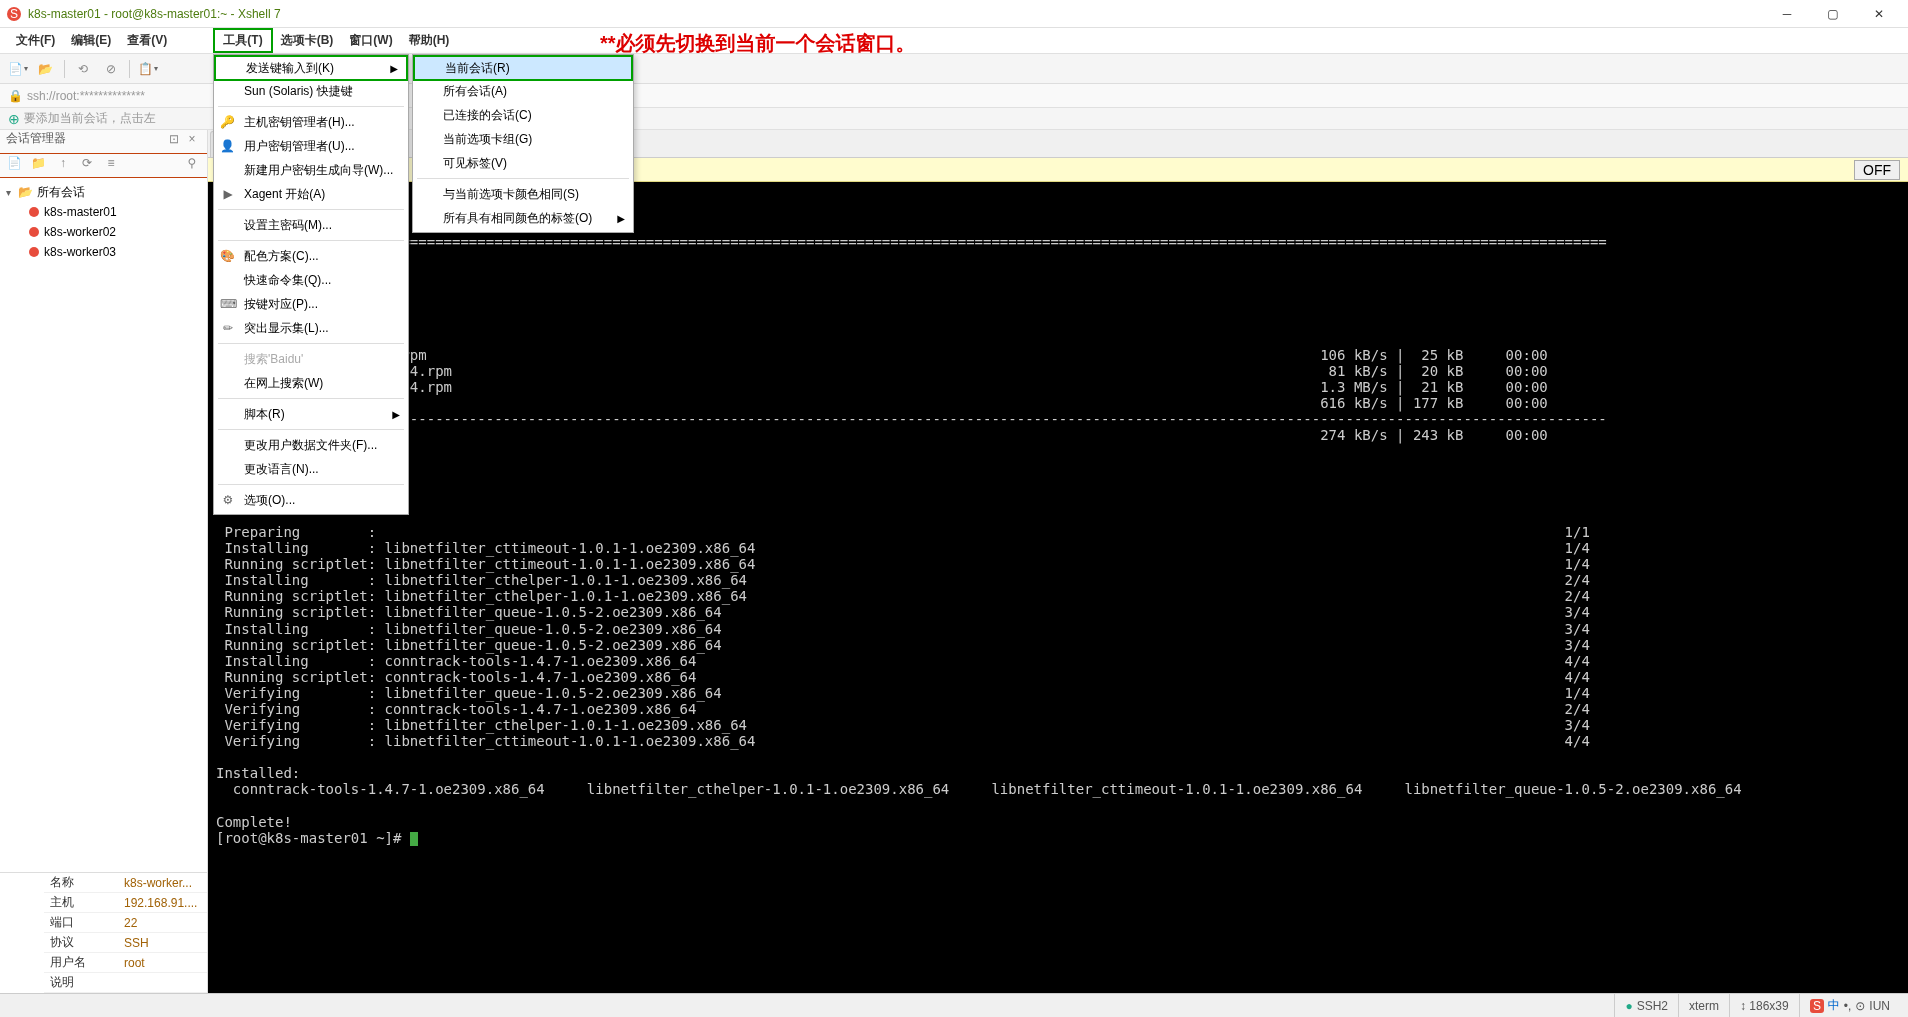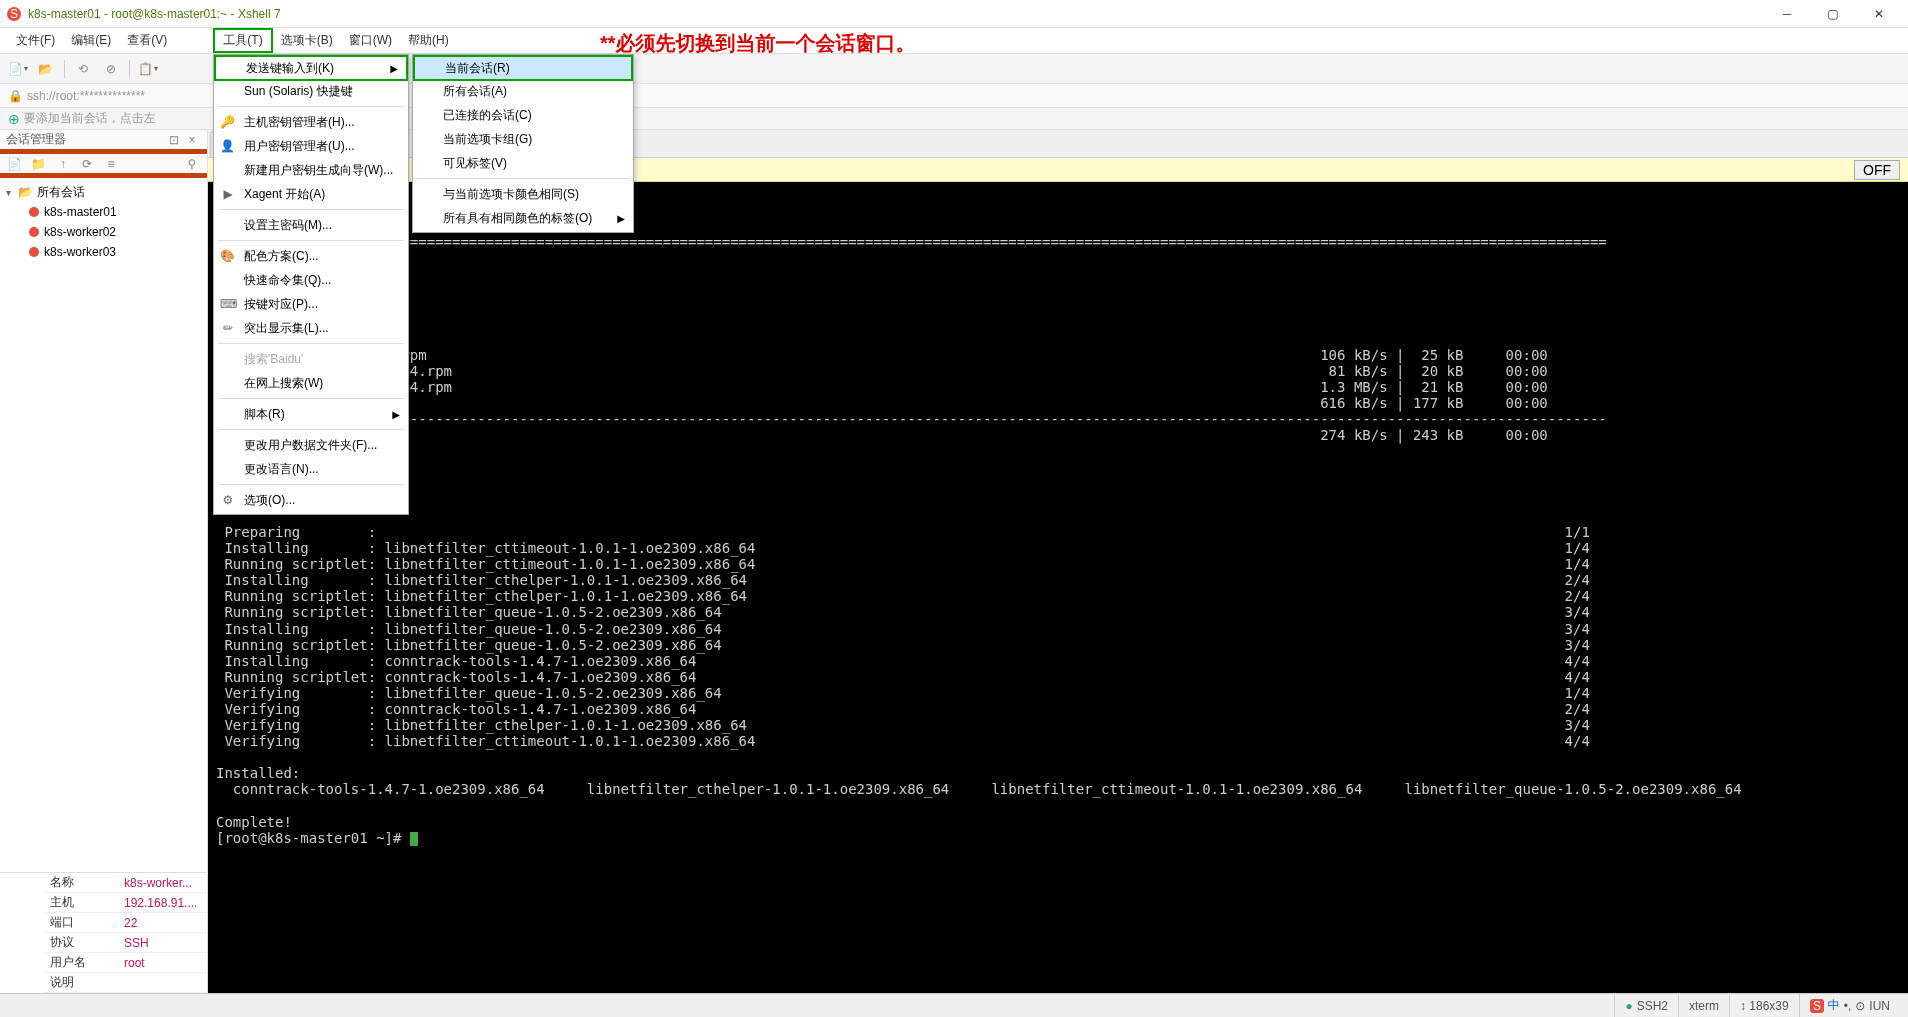--- a/index.html
+++ b/index.html
@@ -4,55 +4,55 @@
 <style>
 * { margin: 0; padding: 0; box-sizing: border-box; font-family: "Microsoft YaHei", "Segoe UI", sans-serif; font-size: 12px; }
 body { background: #f0f0f0; overflow: hidden; width: 1908px; height: 1017px; position: relative; }
 
 .titlebar { height: 28px; background: #fff; display: flex; align-items: center; padding: 0 6px; border-bottom: 1px solid #e0e0e0; }
 .titlebar .app-icon { width: 16px; height: 16px; margin-right: 6px; }
 .titlebar .title { flex: 1; color: #4d7c0f; }
 .win-controls { display: flex; gap: 0; }
 .win-btn { width: 46px; height: 28px; display: flex; align-items: center; justify-content: center; color: #333; cursor: pointer; }
 
-.menubar { height: 26px; background: #fff; display: flex; align-items: stretch; padding: 0 8px; border-bottom: 1px solid #e0e0e0; }
+.menubar { height: 26px; background: #fff; display: flex; align-items: stretch; padding: 0 8px; border-bottom: 1px solid #e0e0e0; font-weight: bold; }
 .menu-item { padding: 0 8px; display: flex; align-items: center; color: #333; cursor: pointer; }
 .menu-item.active { border: 2px solid #00a000; background: #fff; margin-left: 38px; }
 
 .annotation { position: absolute; top: 30px; left: 600px; color: #d00; font-size: 20px; font-weight: bold; }
 
 .toolbar { height: 30px; background: #f5f5f5; display: flex; align-items: center; padding: 0 6px; gap: 4px; border-bottom: 1px solid #ddd; }
 .tb-btn { width: 24px; height: 24px; display: flex; align-items: center; justify-content: center; cursor: pointer; border-radius: 2px; }
 .tb-sep { width: 1px; height: 18px; background: #ccc; margin: 0 2px; }
 .tb-drop { font-size: 8px; color: #666; margin-left: 1px; }
 
 .addressbar { height: 24px; background: #f9f9f9; display: flex; align-items: center; padding: 0 8px; border-bottom: 1px solid #e0e0e0; color: #999; }
 .lock-icon { color: #d4a017; margin-right: 4px; }
 
 .hintbar { height: 22px; background: #f5f5f5; display: flex; align-items: center; padding: 0 8px; color: #999; font-size: 11px; border-bottom: 1px solid #e0e0e0; }
 .hint-plus { color: #2a8; margin-right: 4px; font-size: 14px; }
 
 .main { display: flex; height: calc(100% - 28px - 26px - 30px - 24px - 22px - 24px); }
 
 .sidebar { width: 208px; background: #fff; border-right: 1px solid #ddd; display: flex; flex-direction: column; }
-.panel-header { height: 24px; display: flex; align-items: center; padding: 0 6px; background: #fafafa; border-bottom: 5px solid #c2410c; color: #555; font-size: 11px; }
+.panel-header { height: 24px; display: flex; align-items: flex-start; padding: 0 6px; background: #fafafa; border-bottom: 1px solid #c2410c; color: #555; font-size: 11px; }
 .panel-header .spacer { flex: 1; }
 .panel-icon-btn { width: 18px; height: 18px; display: flex; align-items: center; justify-content: center; color: #888; cursor: pointer; }
 
 .tree { padding: 4px 0; flex: 1; overflow: auto; }
 .tree-node { display: flex; align-items: center; height: 20px; padding-left: 6px; cursor: pointer; }
 .tree-node.depth1 { padding-left: 28px; }
 .tree-toggle { width: 12px; font-size: 10px; color: #666; }
 .folder-icon { color: #d4a017; margin-right: 4px; }
 .host-icon { width: 12px; height: 12px; margin-right: 4px; }
 
 .props { border-top: 1px solid #ddd; }
 .prop-row { display: flex; height: 20px; align-items: center; border-bottom: 1px solid #f0f0f0; margin-left: 44px; }
 .prop-label { width: 76px; padding-left: 6px; color: #333; }
-.prop-value { flex: 1; padding-left: 4px; color: #be185d; overflow: hidden; text-overflow: ellipsis; white-space: nowrap; }
+.prop-value { flex: 1; padding-left: 4px; color: #a16207; overflow: hidden; text-overflow: ellipsis; white-space: nowrap; }
 
 .content { flex: 1; display: flex; flex-direction: column; background: #fff; position: relative; }
 .tabstrip { height: 28px; background: #f0f0f0; display: flex; align-items: flex-end; border-bottom: 1px solid #ccc; padding-left: 2px; }
 .tab { height: 26px; padding: 0 10px; display: flex; align-items: center; border: 1px solid #ccc; border-bottom: none; margin-right: 2px; background: #e8e8e8; cursor: pointer; border-radius: 3px 3px 0 0; }
 .tab-add { width: 26px; justify-content: center; }
 
 .yellowbar { height: 24px; background: #fffcce; border-bottom: 1px solid #e0d880; display: flex; align-items: center; justify-content: flex-end; padding: 0 8px; }
 .off-btn { border: 1px solid #aaa; background: #f0f0f0; padding: 1px 8px; font-size: 14px; cursor: pointer; }
 
 .terminal { flex: 1; background: #000; color: #ccc; font-family: "Consolas", monospace; font-size: 14px; padding: 4px 8px; white-space: pre; overflow: hidden; line-height: 1.15; }

